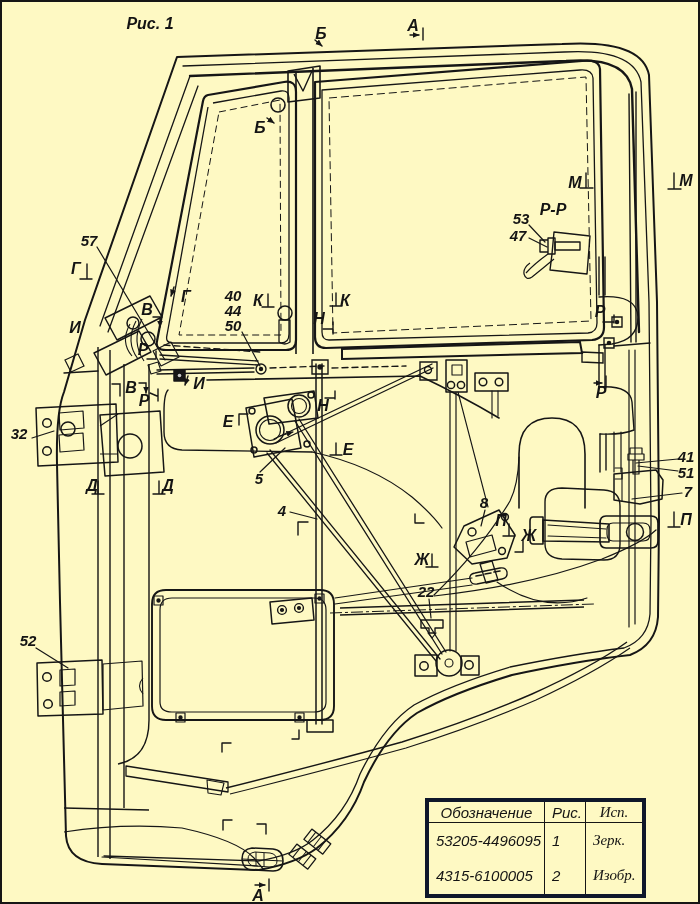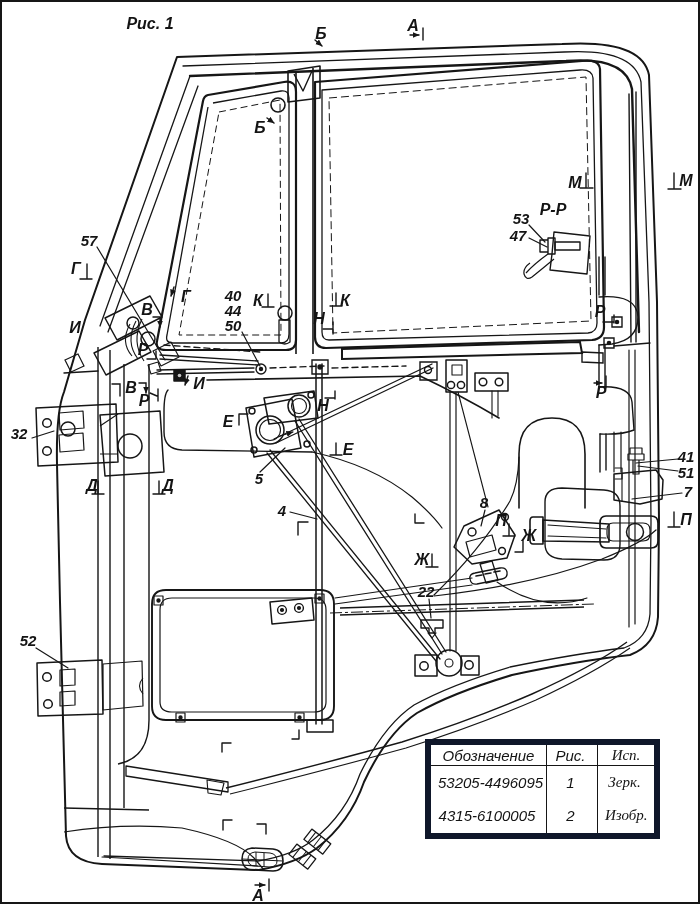--- a/index.html
+++ b/index.html
@@ -1,33 +1,33 @@
 <!DOCTYPE html>
 <html><head>
 <meta charset="utf-8">
 <style>
   html,body{margin:0;padding:0;background:#8a8a8a;}
   .canvas{
     position:relative;width:700px;height:904px;box-sizing:border-box;
-    background:#ffffff;border:2px solid #161616;overflow:hidden;
+    background:#fef9c3;border:2px solid #161616;overflow:hidden;
     font-family:"Liberation Sans",sans-serif;
   }
   .canvas svg{position:absolute;left:0;top:0;}
   svg text{fill:#141414;}
   .lbl{font:italic bold 16px "Liberation Sans",sans-serif;}
   .num{font:italic bold 15px "Liberation Sans",sans-serif;}
   .cap{font:italic bold 16px "Liberation Sans",sans-serif;}
   .usage-table{
-    position:absolute;left:423px;top:737px;width:208px;height:100px;
+    position:absolute;left:423px;top:796px;width:208px;height:100px;
     border-collapse:collapse;background:transparent;
     font:italic 15px "Liberation Sans",sans-serif;color:#141414;
-    border:6px solid #0f172a;table-layout:fixed;
+    border:4px solid #0f172a;table-layout:fixed;
   }
   .usage-table th,.usage-table td{
-    border:1.5px solid #161616;padding:0 10px 0 7px;text-align:center;
+    border:1.5px solid #161616;padding:0 0 0 7px;text-align:left;
     white-space:nowrap;overflow:hidden;font-weight:normal;font-style:italic;
   }
   .usage-table thead th{height:20px;}
   .usage-table tbody td{height:19px;border-top:none;border-bottom:none;}
   .col-fig{width:33px;text-align:center;padding:0;}
   .col-part{width:115px;}
   .col-use{width:56px;padding-left:6px;font-family:Liberation Serif, serif;}
   .usage-table th.col-part{text-align:center;padding:0;}
   .usage-table th.col-use{text-align:center;padding:0;}
 </style>

